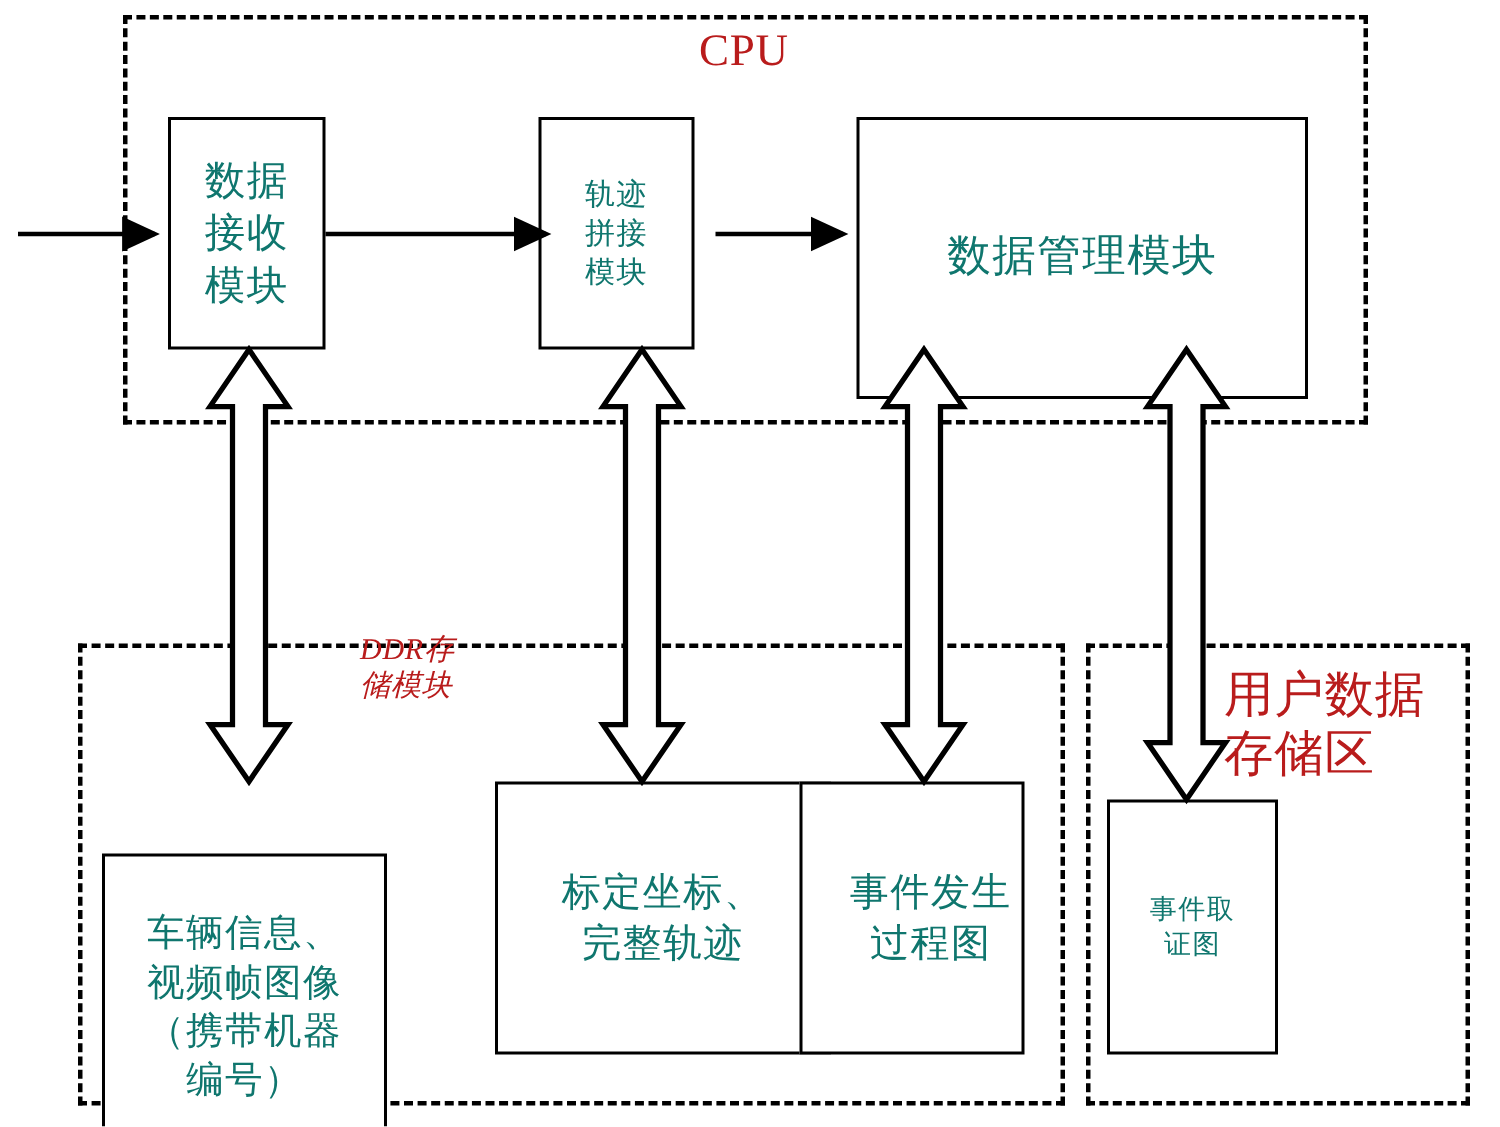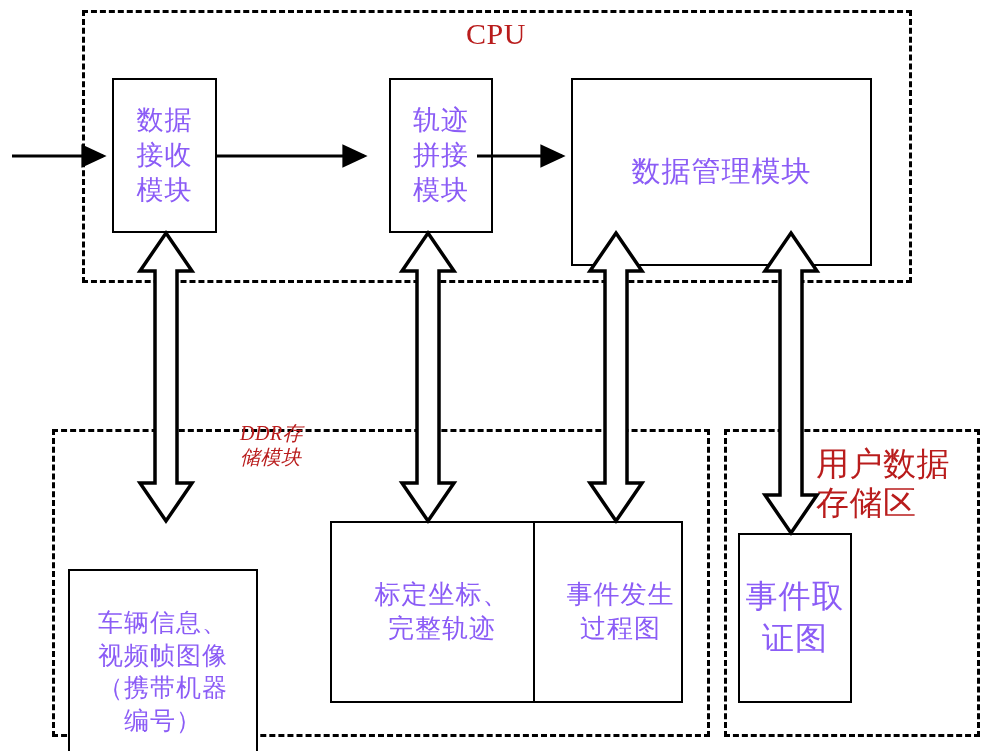--- a/index.html
+++ b/index.html
@@ -33,21 +33,21 @@
   }
   
   .box {
     position: absolute;
     border: 2.5px solid #000000;
     box-sizing: border-box;
     background: #ffffff;
     display: flex;
     align-items: center;
     justify-content: center;
-    color: #8b5cf6;
+    color: #0f766e;
     line-height: 1.30;
     text-align: center;
     white-space: pre-line;
     font-family: "Liberation Serif", "DejaVu Serif", serif;
     letter-spacing: 1px;
   }
   
   #arrows {
     position: absolute;
     left: 0;
@@ -69,34 +69,34 @@
   <div class="region-label" id="region-ddr-label" style="left: 240px; top: 422px; font-size: 20px; font-style: italic;">DDR存
 储模块</div>
 
   <div class="region" id="region-user" style="left: 724px; top: 429px; width: 256px; height: 308px;"></div>
   <div class="region-label" id="region-user-label" style="left: 816px; top: 445px; font-size: 33px;">用户数据
 存储区</div>
 
   <div class="box" id="mod-0" style="left: 112px; top: 78px; width: 105px; height: 155px; font-size: 27px;">数据
 接收
 模块</div>
-  <div class="box" id="mod-1" style="left: 389px; top: 78px; width: 104px; height: 155px; font-size: 27px;">轨迹
+  <div class="box" id="mod-1" style="left: 359px; top: 78px; width: 104px; height: 155px; font-size: 20px;">轨迹
 拼接
 模块</div>
   <div class="box" id="mod-2" style="left: 571px; top: 78px; width: 301px; height: 188px; font-size: 29px;">数据管理模块</div>
 
   <div class="box" id="sto-0" style="left: 68px; top: 521px; width: 190px; height: 206px; font-size: 25px; margin-top: 48px;">车辆信息、
 视频帧图像
 （携带机器
 编号）</div>
   <div class="box" id="sto-1" style="left: 330px; top: 521px; width: 224px; height: 182px; font-size: 26px;">标定坐标、
 完整轨迹</div>
   <div class="box" id="sto-2" style="left: 533px; top: 521px; width: 150px; height: 182px; font-size: 26px; padding-left: 25px;">事件发生
 过程图</div>
-  <div class="box" id="sto-3" style="left: 738px; top: 533px; width: 114px; height: 170px; font-size: 32px;">事件取
+  <div class="box" id="sto-3" style="left: 738px; top: 533px; width: 114px; height: 170px; font-size: 18px;">事件取
 证图</div>
 
   <svg id="arrows" viewBox="0 0 1000 751" xmlns="http://www.w3.org/2000/svg">
     <defs>
       <marker id="solidhead" markerWidth="9" markerHeight="9" refX="7.2" refY="4.5" orient="auto" markerUnits="strokeWidth">
         <path d="M0,0.6 L8.4,4.5 L0,8.4 z" fill="#000000"></path>
       </marker>
     </defs>
     <g id="flow-arrow-group">
         <line x1="12" y1="156" x2="103" y2="156" stroke="#000000" stroke-width="3" marker-end="url(#solidhead)"></line>

